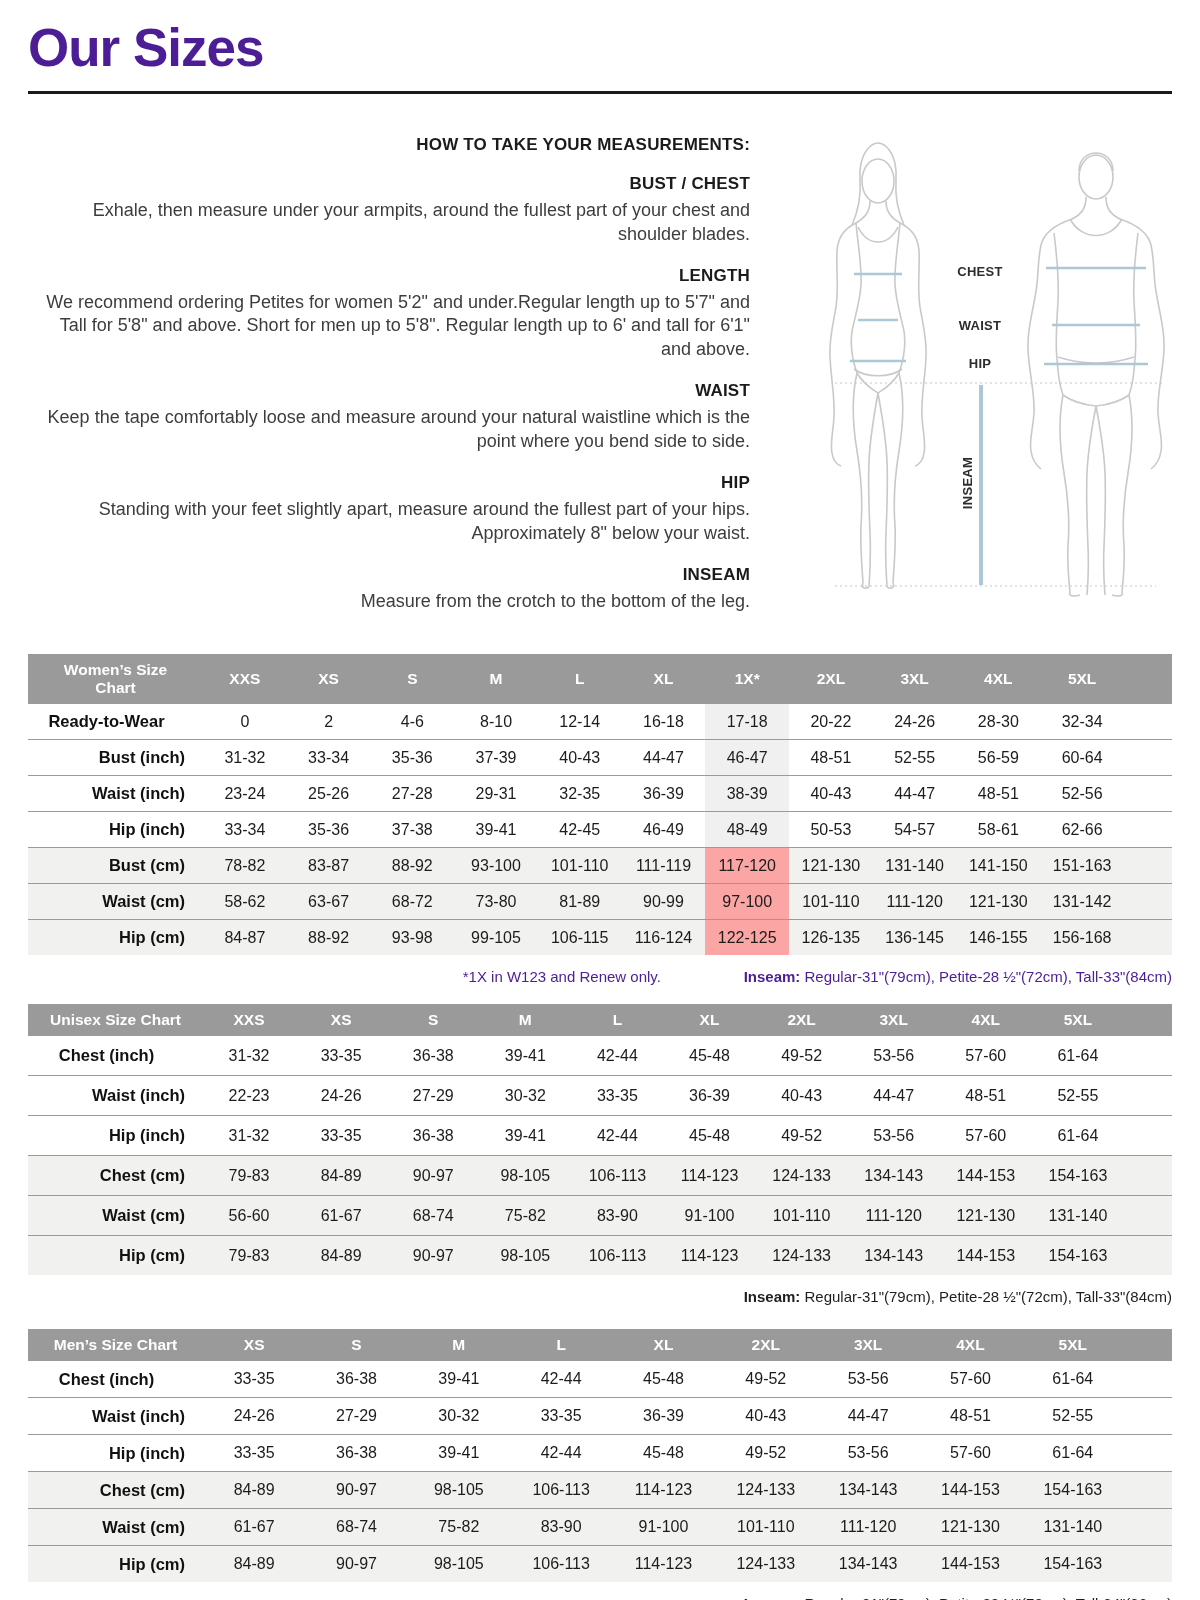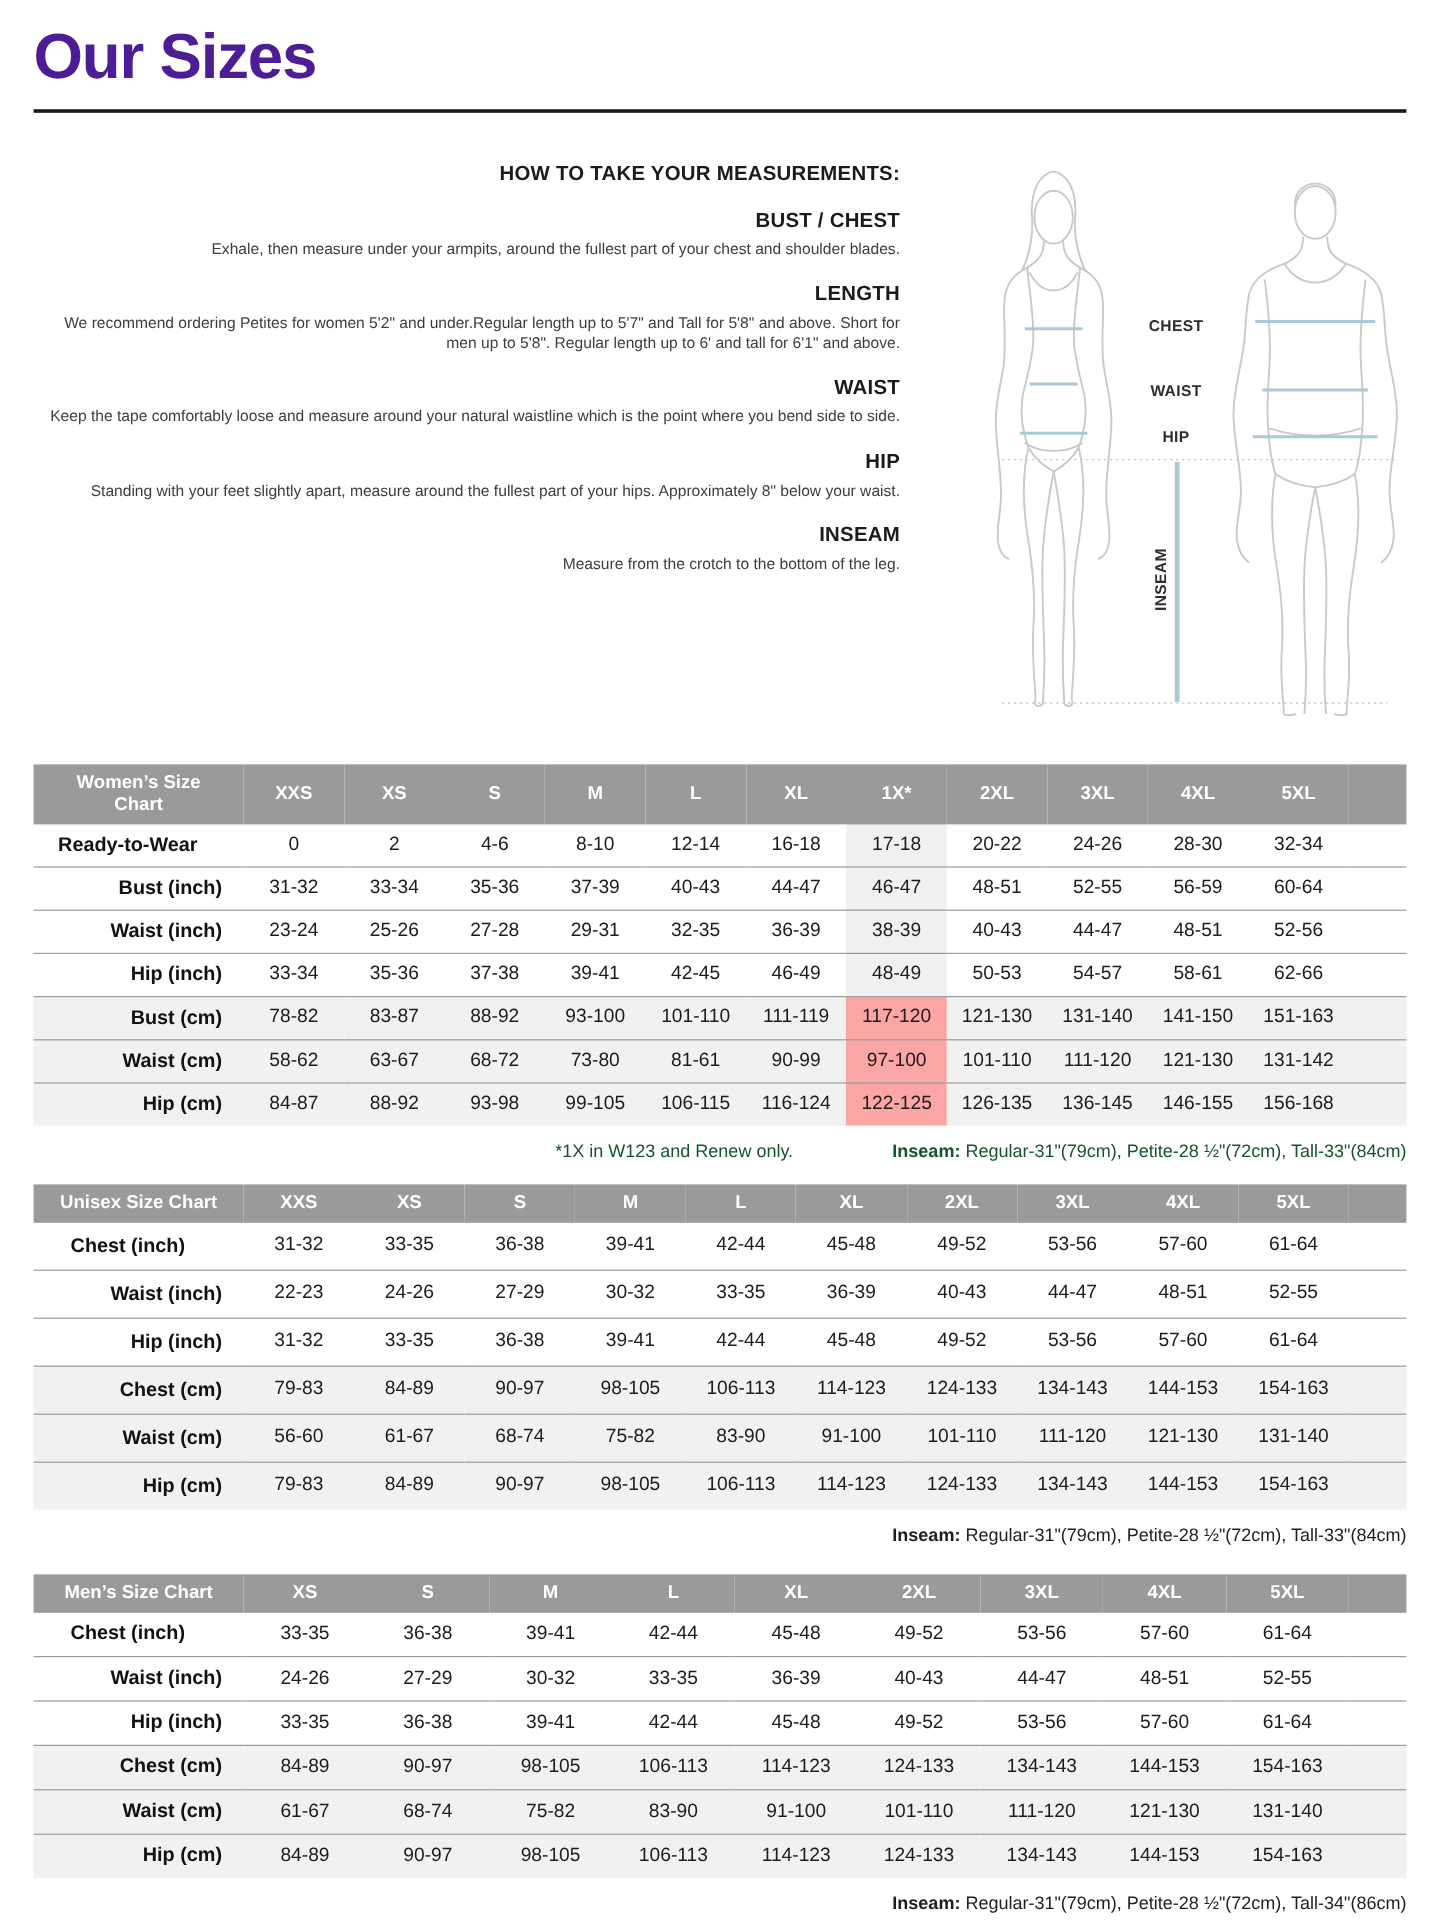--- a/index.html
+++ b/index.html
@@ -11,40 +11,40 @@
   }
   .page { padding:20px 28px 40px 28px; }
 
   .page-title { font-size:53px; font-weight:800; letter-spacing:-1px; color:#4c1d95; line-height:1.05; }
   .title-rule { border:none; border-top:3px solid #1a1a1a; margin-top:15px; }
 
   .content-row { display:flex; margin-top:41px;text-align:right; }
   .instructions { width:722px; flex:none; }
   .how-to-heading { font-size:17px; font-weight:800; color:#1b1b1b; letter-spacing:.2px; }
   .measure-section h3 { font-size:17px; font-weight:800; color:#1b1b1b; margin-top:19px; letter-spacing:.2px; }
-  .measure-section p { font-size:13px; line-height:1.33; color:#3d3d3d; margin-top:5px; }
+  .measure-section p { font-size:18px; line-height:1.33; color:#3d3d3d; margin-top:5px; }
 
   .figure-wrap { flex:1; display:flex; justify-content:flex-end; }
   .figure-wrap svg { margin-top:0px; }
   .fig-label { font-size:13px; font-weight:700; fill:#2d2d2d; letter-spacing:.3px; }
 
   .table-block { margin-top:40px; }
   .size-table { width:100%; border-collapse:collapse; text-align:center; table-layout:fixed; }
   .size-table thead th { background:#9a9a9a; color:#ffffff; font-size:15.5px; font-weight:700; padding:7px 16px; }
   .size-table tbody td { font-size:16px; color:#1c1c1c; border-top:1px solid #9a9a9a; }
   .size-table tbody tr:first-child td { border-top:none;text-align:center; }
   .size-table td.row-label { font-weight:700; font-size:16.5px; text-align:right; padding-right:18px; color:#111; }
   .size-table tr.shaded td { background:#f1f1ef; }
   .size-table td.hl, .size-table tr.shaded td.hl { background-color:rgba(110,110,104,0.10); }
   .size-table tr.shaded td.hl { background-color:#fca5a5; }
   .tbl-women tbody td { padding:8px 0; }
   .tbl-unisex tbody td { padding:10px 0; }
   .tbl-men tbody td { padding:8.5px 0; }
 
-  .footnote-row { display:flex; margin-top:13px; font-size:15px; color:#14532d; }
+  .footnote-row { display:flex; margin-top:13px; font-size:15px; color:#4c1d95; }
   .footnote-left { margin-left:38%; }
   .footnote-row .inseam-note { margin-left:auto; }
   .inseam-only { text-align:right; margin-top:13px; font-size:15px; color:#1e1e1e; }
   .inseam-note b { font-weight:700; }
   .mt-sm { margin-top:19px; }
   .mt-md { margin-top:24px; }
 </style>
 </head>
 <body>
 
@@ -256,21 +256,21 @@
               <td>141-150</td>
               <td>151-163</td>
               <td></td>
             </tr>
             <tr class="shaded">
               <td class="row-label">Waist (cm)</td>
               <td>58-62</td>
               <td>63-67</td>
               <td>68-72</td>
               <td>73-80</td>
-              <td>81-61</td>
+              <td>81-89</td>
               <td>90-99</td>
               <td class="hl">97-100</td>
               <td>101-110</td>
               <td>111-120</td>
               <td>121-130</td>
               <td>131-142</td>
               <td></td>
             </tr>
             <tr class="shaded">
               <td class="row-label">Hip (cm)</td>

